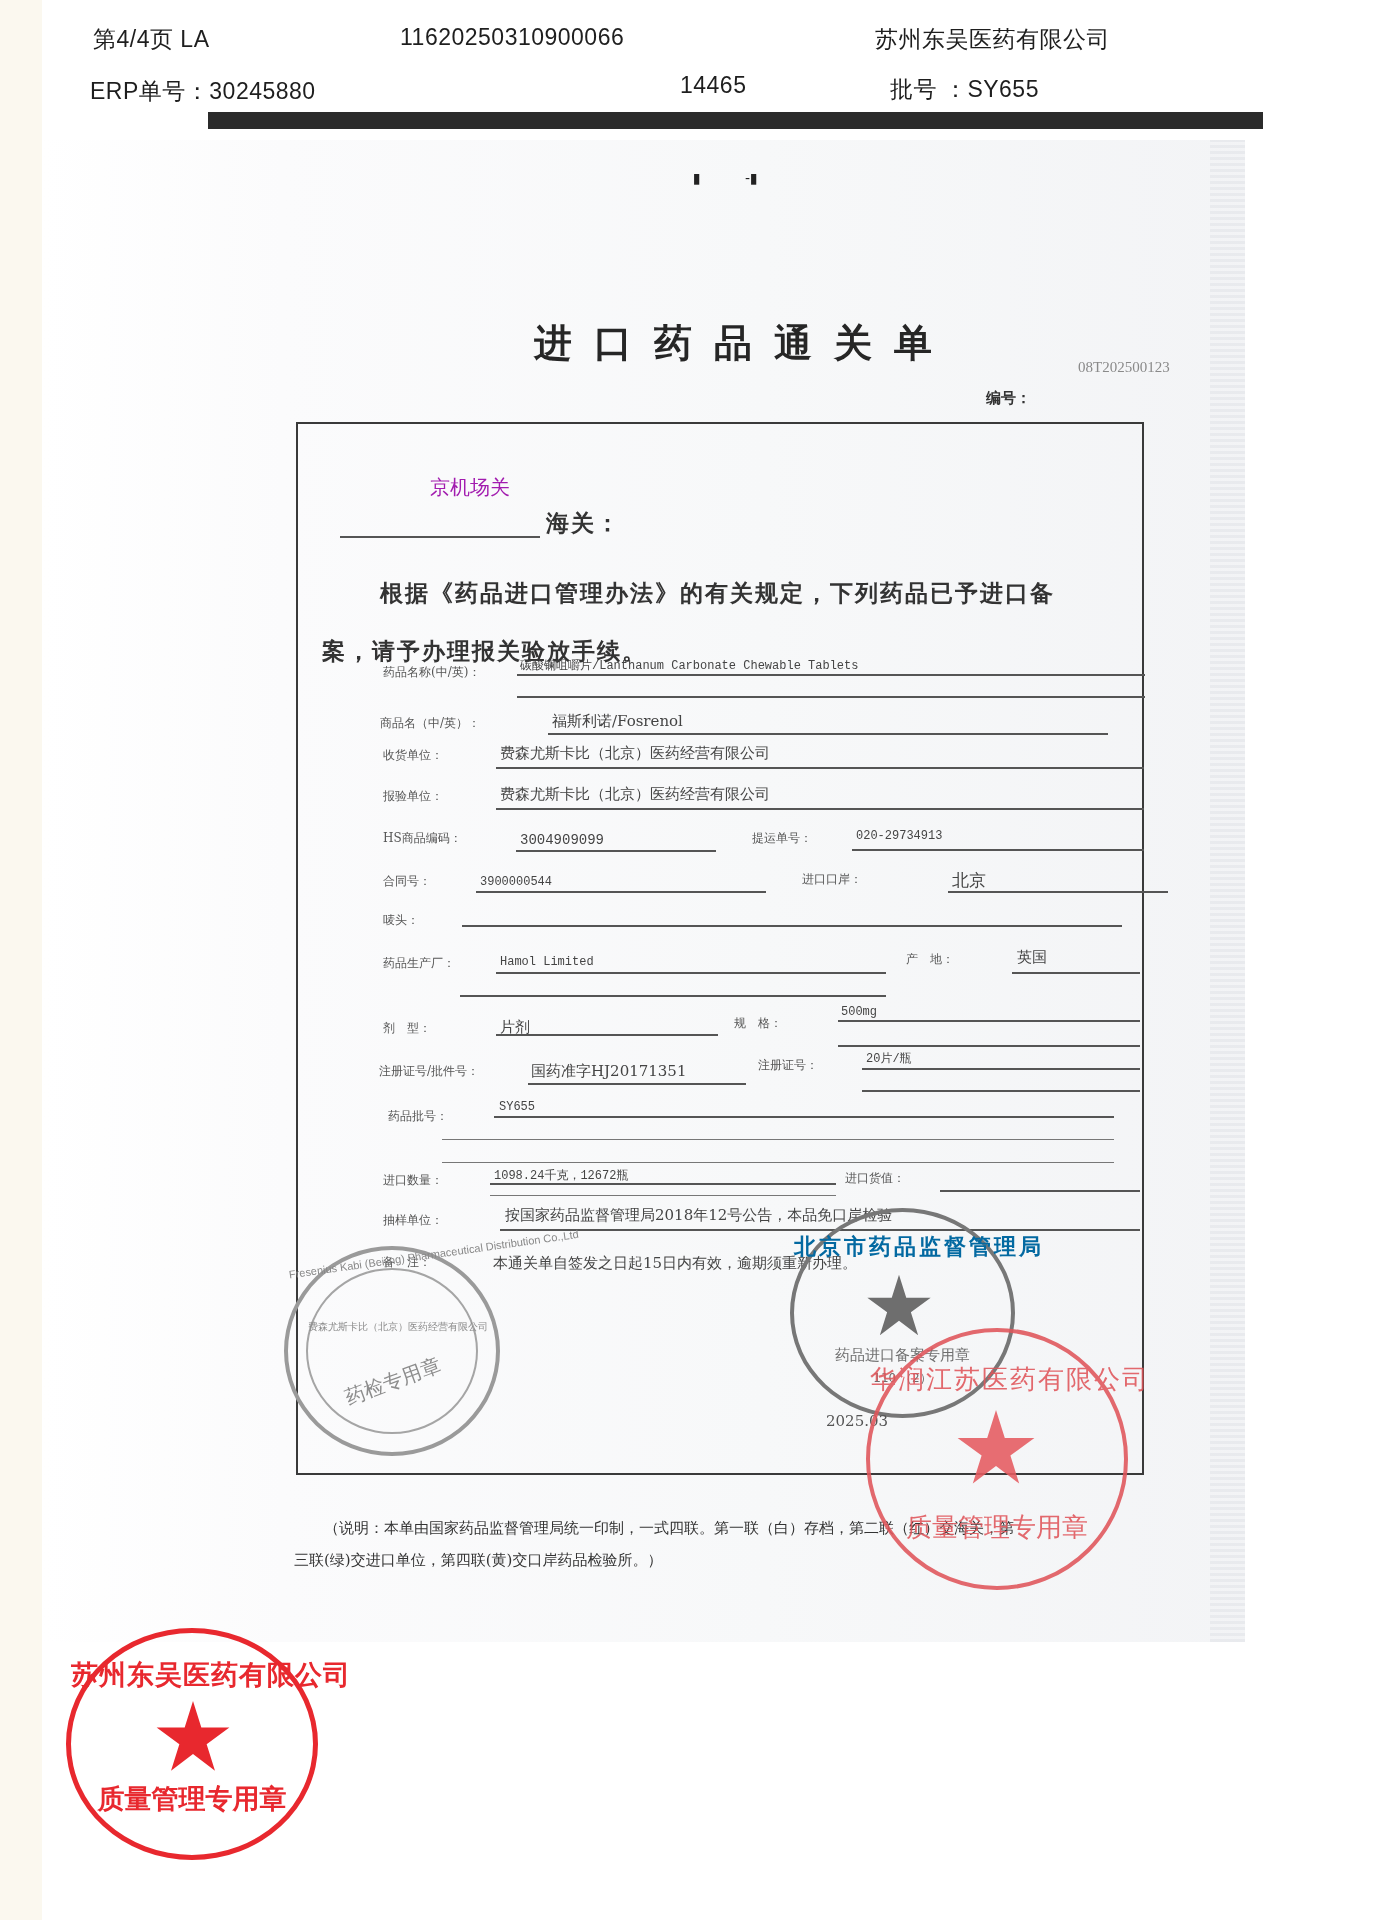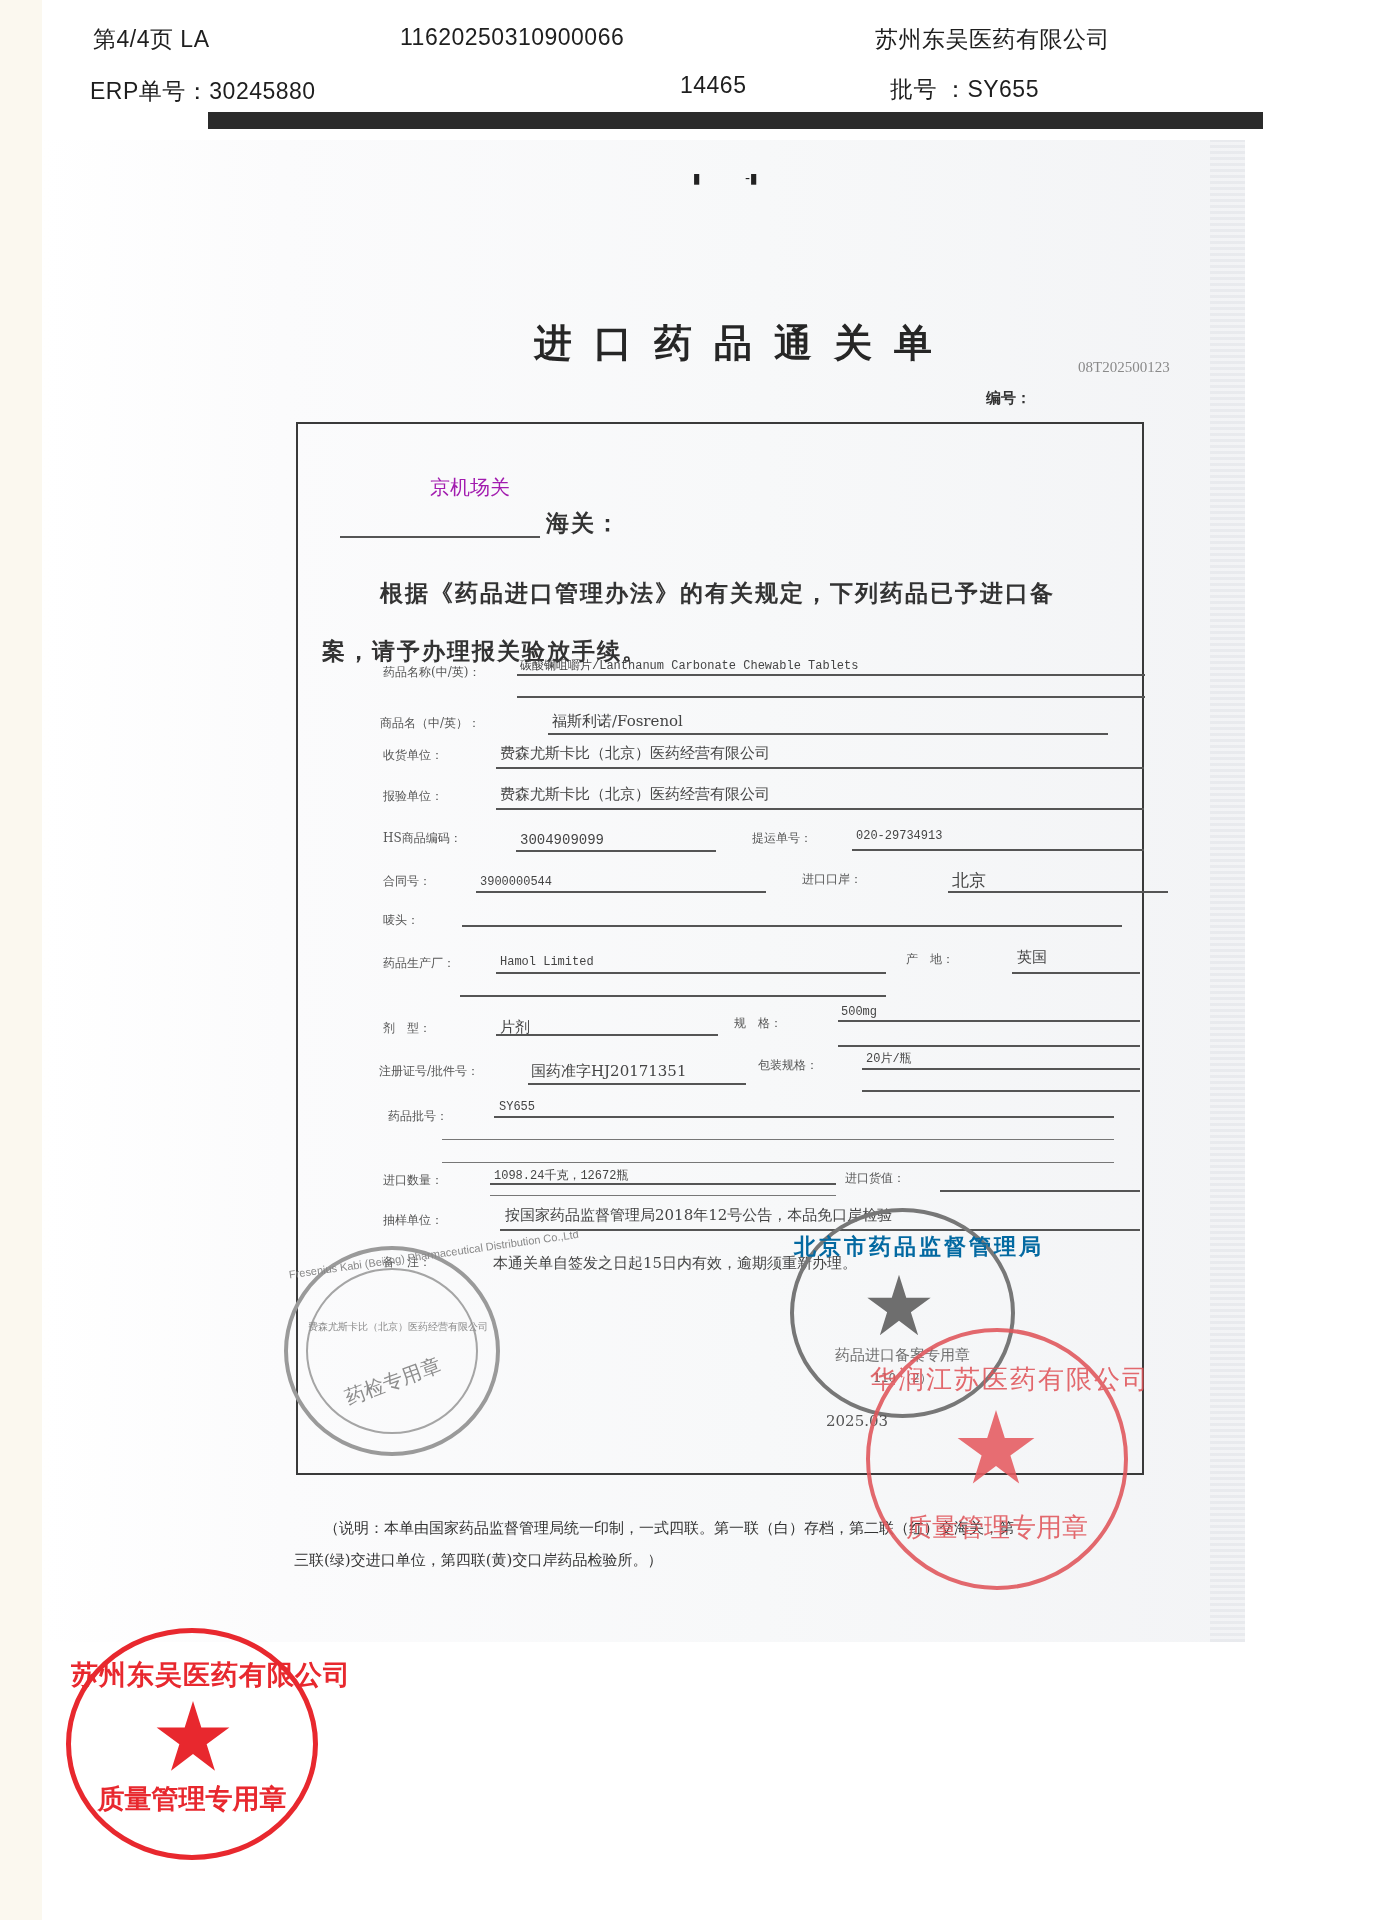--- a/index.html
+++ b/index.html
@@ -111,21 +111,21 @@
 <div class="t val" style="left:500px;top:1018px;">片剂</div>
 <div class="ul" style="left:496px;top:1034px;width:222px;"></div>
 <div class="t lbl" style="left:734px;top:1015px;">规　格：</div>
 <div class="t val-sm" style="left:841px;top:1005px;">500mg</div>
 <div class="ul" style="left:838px;top:1020px;width:302px;"></div>
 <div class="ul" style="left:838px;top:1045px;width:302px;"></div>
 
 <div class="t lbl" style="left:379px;top:1063px;">注册证号/批件号：</div>
 <div class="t val" style="left:531px;top:1062px;">国药准字HJ20171351</div>
 <div class="ul" style="left:528px;top:1083px;width:218px;"></div>
-<div class="t lbl" style="left:758px;top:1057px;">包装规格：</div>
+<div class="t lbl" style="left:758px;top:1057px;">注册证号：</div>
 <div class="t val-sm" style="left:866px;top:1050px;">20片/瓶</div>
 <div class="ul" style="left:862px;top:1068px;width:278px;"></div>
 <div class="ul" style="left:862px;top:1090px;width:278px;"></div>
 
 <div class="t lbl" style="left:388px;top:1108px;">药品批号：</div>
 <div class="t val-sm" style="left:499px;top:1100px;">SY655</div>
 <div class="ul" style="left:494px;top:1116px;width:620px;"></div>
 <div class="ul2" style="left:442px;top:1139px;width:672px;"></div>
 <div class="ul2" style="left:442px;top:1162px;width:672px;"></div>
 

